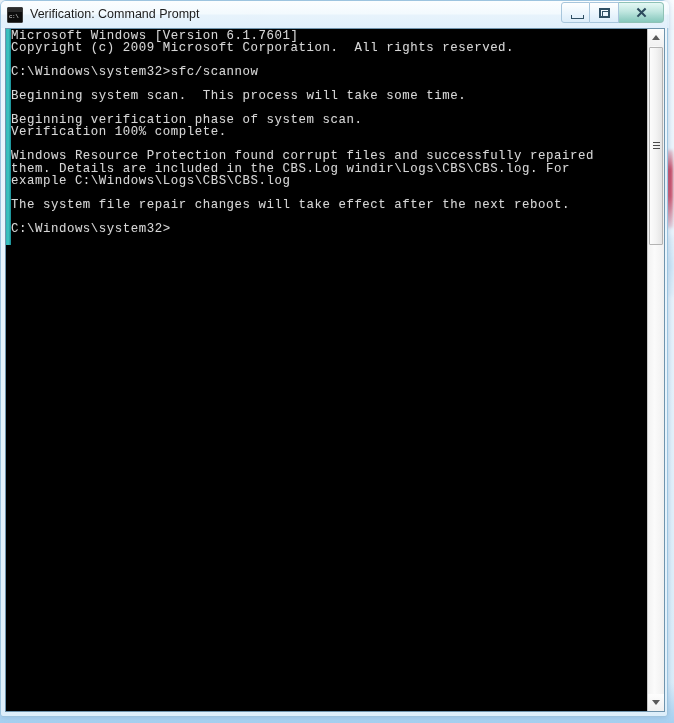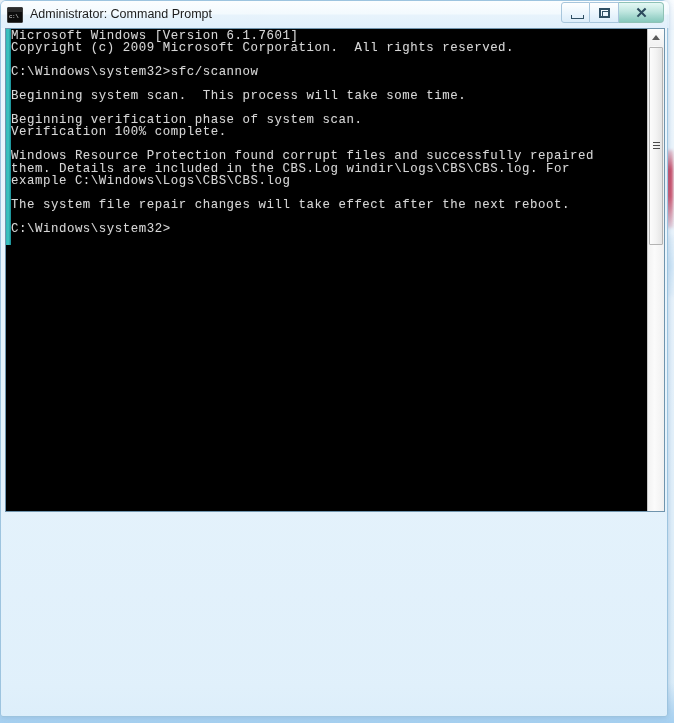--- a/index.html
+++ b/index.html
@@ -192,21 +192,21 @@
     color: #2b4a5c;
     font-family: "Liberation Sans", sans-serif;
   }
 
   
   #console-area {
     position: absolute;
     left: 4px;
     top: 27px;
     width: 660px;
-    height: 484px;
+    height: 684px;
     background: #000000;
     box-sizing: border-box;
     border: 1px solid #6f94ad;
     overflow: hidden;
   }
   #console-left-bar {
     position: absolute;
     left: 0; top: 0;
     width: 5px;
     height: 216px;
@@ -307,21 +307,21 @@
   <div class="bg-bottom-glow"></div>
 </div>
 
 <div id="cmd-window">
 
   <div id="titlebar">
     <div id="app-icon">
       <div class="icon-top"></div>
       <div class="icon-body">c:\</div>
     </div>
-    <div id="window-title">Administrator: Command Prompt</div>
+    <div id="window-title">Verification: Command Prompt</div>
 
     <div id="winbuttons">
       <div class="winbtn">
         <span class="glyph-min"></span>
       </div>
       <div class="winbtn">
         <span class="glyph-max"></span>
       </div>
       <div class="winbtn close">
         <span class="glyph-close">✕</span>

